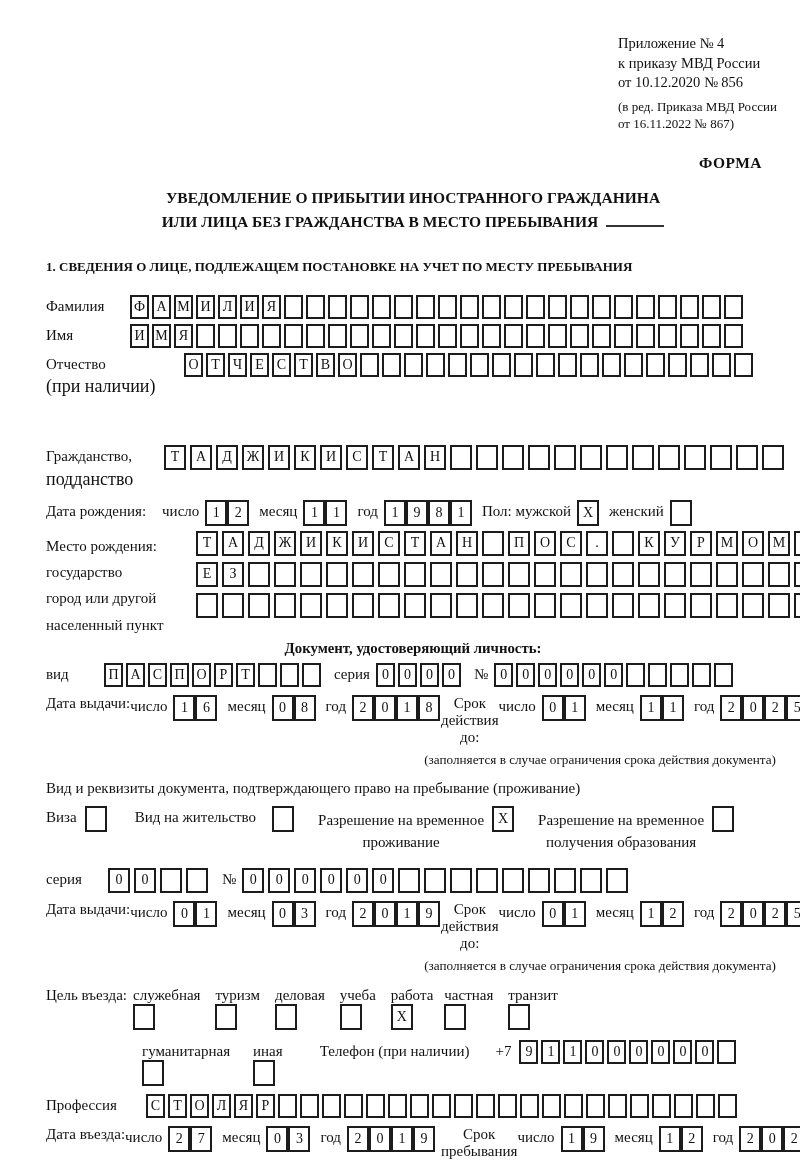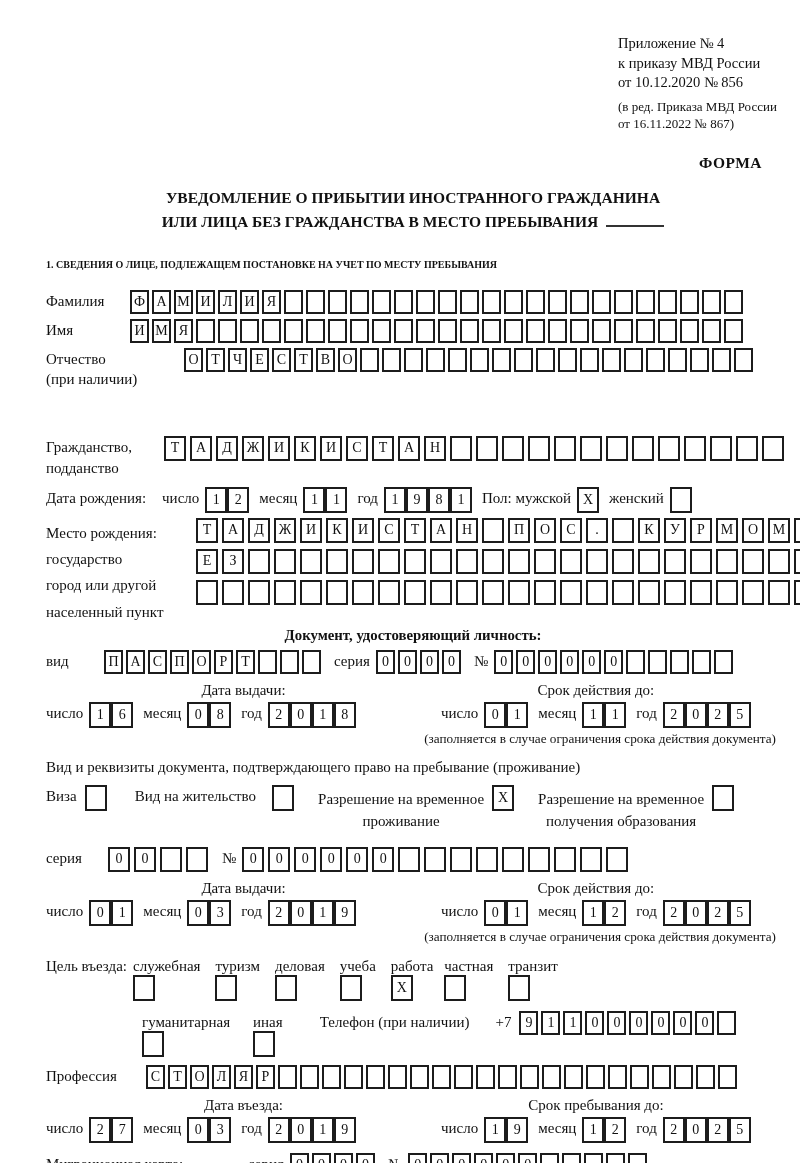--- a/index.html
+++ b/index.html
@@ -8,42 +8,42 @@
     font-family:"Liberation Serif","DejaVu Serif",serif;
     color:#111;box-sizing:border-box;
     padding:34px 20px 10px 46px;
     font-size:15px;
   }
   .hdr-block{width:190px;margin-left:572px;line-height:1.35;font-size:14.5px;}
   .hdr-block .sub{font-size:13px;margin-top:6px;line-height:1.3;}
   .forma{font-weight:bold;text-align:right;margin:22px 18px 14px 0;font-size:15.5px;letter-spacing:.5px;}
   .title{font-weight:bold;text-align:center;font-size:15.5px;line-height:1.5;margin:6px 0 2px 0;}
   .title .blank{display:inline-block;width:58px;border-bottom:2px solid #333;height:14px;margin-left:8px;}
-  .sec-head{font-weight:bold;font-size:10px;margin:26px 0 20px 0;}
+  .sec-head{font-weight:bold;font-size:13px;margin:26px 0 20px 0;}
   .row{display:flex;align-items:flex-start;margin-bottom:5px;}
   .lbl{flex:0 0 auto;padding-top:3px;}
   .cells{display:flex;flex-wrap:nowrap;}
   .cell{
     flex:0 0 auto;width:19px;height:24px;margin-right:3px;
     border:2px solid #1c1c1c;box-sizing:border-box;
     display:flex;align-items:center;justify-content:center;
     font-size:14px;line-height:1;background:#fff;
   }
   .cells.w .cell{width:22px;height:25px;margin-right:4px;}
   .cells.sm .cell{width:18px;height:23px;margin-right:3px;}
   .cells.cb .cell{width:22px;height:26px;margin-right:0;}
   .inline-lbl{padding-top:3px;margin:0 6px 0 10px;white-space:nowrap;}
   .inline-lbl.first{margin-left:0;}
-  .sublabel{font-size:15px;margin:-2px 0 8px 0;}
+  .sublabel{font-size:18px;margin:-2px 0 8px 0;}
   .mp-wrap{display:flex;margin:4px 0 2px 0;}
   .mp-labels{flex:0 0 150px;line-height:1.75;padding-top:2px;}
   .mp-rows .cells{margin-bottom:5px;}
   .center-bold{font-weight:bold;text-align:center;margin:2px 0 6px 0;font-size:14.8px;}
   .date-pair{display:flex;margin-top:8px;}
-  .date-col{display:flex;flex-direction:column;}
+  .date-col{display:flex;}
   .date-col.left{flex:0 0 395px;}
   .date-head{text-align:center;margin-bottom:3px;}
   .date-fields{display:flex;align-items:flex-start;}
   .note-right{text-align:right;font-size:13.2px;margin:3px 4px 8px 0;}
   .para{margin:8px 0 4px 0;line-height:1.6;}
   .perm-row{display:flex;align-items:flex-start;margin:6px 0 14px 0;}
   .perm-item{display:flex;align-items:flex-start;margin-right:14px;}
   .perm-item .txt{padding-top:3px;margin-right:8px;}
   .perm-item .txt.center{text-align:center;line-height:1.5;}
   .purpose-row{display:flex;align-items:flex-start;flex-wrap:nowrap;margin-top:10px;}

